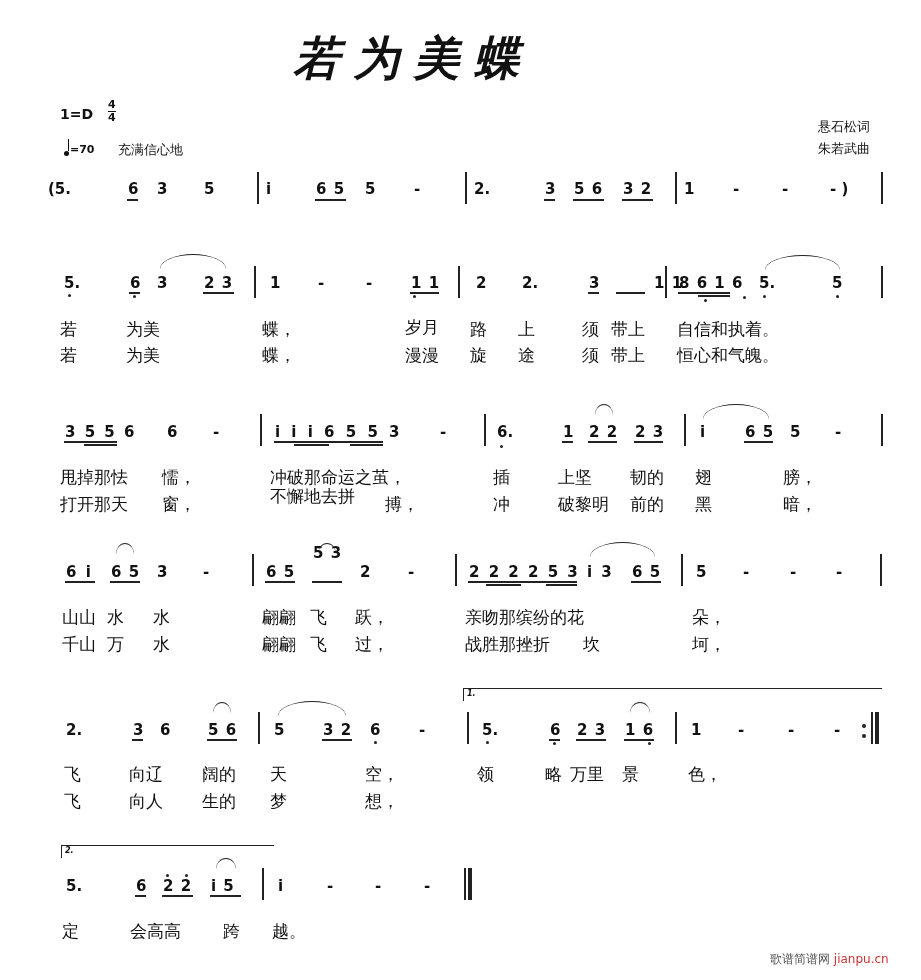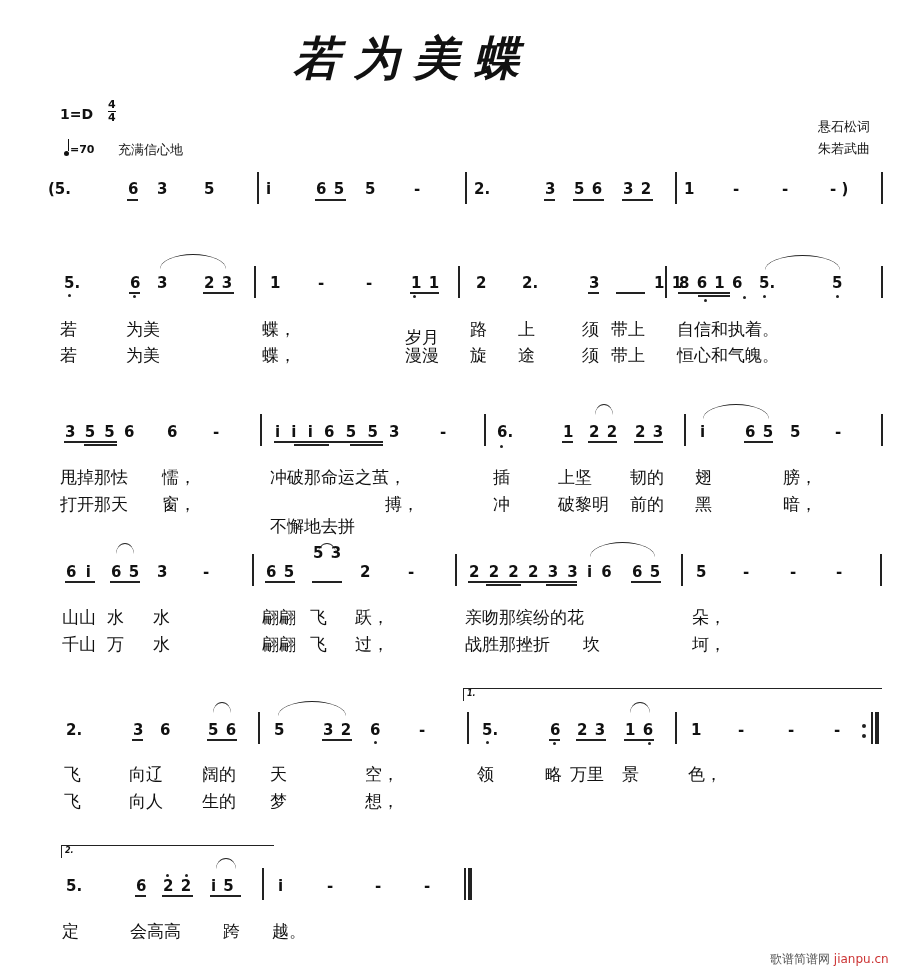--- a/index.html
+++ b/index.html
@@ -103,21 +103,21 @@
   <div class="dot" style="left:763px;top:295px"></div>
   <div class="slur" style="left:765px;top:255px;width:75px;height:14px"></div>
   <span class="n" style="left:832px;top:274px">5</span>
   <div class="dot" style="left:836px;top:295px"></div>
   <div class="bar" style="left:881px;top:266px;height:32px"></div>
 </div>
 <div>
   <span class="ly" style="left:60px;top:318px">若</span>
   <span class="ly" style="left:126px;top:318px">为美</span>
   <span class="ly" style="left:262px;top:318px">蝶，</span>
-  <span class="ly" style="left:405px;top:326px">岁月</span>
+  <span class="ly" style="left:405px;top:316px">岁月</span>
   <span class="ly" style="left:470px;top:318px">路</span>
   <span class="ly" style="left:518px;top:318px">上</span>
   <span class="ly" style="left:582px;top:318px">须</span>
   <span class="ly" style="left:611px;top:318px">带上</span>
   <span class="ly" style="left:677px;top:318px">自信和执着。</span>
   <span class="ly" style="left:60px;top:344px">若</span>
   <span class="ly" style="left:126px;top:344px">为美</span>
   <span class="ly" style="left:262px;top:344px">蝶，</span>
   <span class="ly" style="left:405px;top:344px">漫漫</span>
   <span class="ly" style="left:470px;top:344px">旋</span>
@@ -162,21 +162,21 @@
   <span class="ly" style="left:60px;top:466px">甩掉那怯</span>
   <span class="ly" style="left:162px;top:466px">懦，</span>
   <span class="ly" style="left:270px;top:466px">冲破那命运之茧，</span>
   <span class="ly" style="left:493px;top:466px">插</span>
   <span class="ly" style="left:558px;top:466px">上坚</span>
   <span class="ly" style="left:630px;top:466px">韧的</span>
   <span class="ly" style="left:695px;top:466px">翅</span>
   <span class="ly" style="left:783px;top:466px">膀，</span>
   <span class="ly" style="left:60px;top:493px">打开那天</span>
   <span class="ly" style="left:162px;top:493px">窗，</span>
-  <span class="ly" style="left:270px;top:515px">不懈地去拼</span>
+  <span class="ly" style="left:270px;top:485px">不懈地去拼</span>
   <span class="ly" style="left:385px;top:493px">搏，</span>
   <span class="ly" style="left:493px;top:493px">冲</span>
   <span class="ly" style="left:558px;top:493px">破黎明</span>
   <span class="ly" style="left:630px;top:493px">前的</span>
   <span class="ly" style="left:695px;top:493px">黑</span>
   <span class="ly" style="left:783px;top:493px">暗，</span>
 </div>
 
 <div>
   <span class="n" style="left:66px;top:563px;letter-spacing:2px">6 i</span>
@@ -188,21 +188,21 @@
   <span class="n" style="left:203px;top:563px">-</span>
   <div class="bar" style="left:252px;top:554px;height:32px"></div>
   <span class="n" style="left:266px;top:563px;letter-spacing:1px">6 5</span>
   <div class="ul" style="left:265px;top:581px;width:30px"></div>
   <span class="n" style="left:313px;top:544px;letter-spacing:1px">5 3</span>
   <div class="ul" style="left:312px;top:581px;width:30px"></div>
   <div class="slur" style="left:318px;top:543px;width:18px;height:10px"></div>
   <span class="n" style="left:360px;top:563px">2</span>
   <span class="n" style="left:408px;top:563px">-</span>
   <div class="bar" style="left:455px;top:554px;height:32px"></div>
-  <span class="n" style="left:469px;top:563px;letter-spacing:2px">2 2 2 2 3 3 i 6</span>
+  <span class="n" style="left:469px;top:563px;letter-spacing:2px">2 2 2 2 5 3 i 3</span>
   <div class="ul" style="left:468px;top:581px;width:109px"></div>
   <div class="ul" style="left:486px;top:584px;width:35px"></div>
   <div class="ul" style="left:546px;top:584px;width:31px"></div>
   <div class="slur" style="left:590px;top:542px;width:65px;height:14px"></div>
   <span class="n" style="left:632px;top:563px;letter-spacing:1px">6 5</span>
   <div class="ul" style="left:631px;top:581px;width:30px"></div>
   <div class="bar" style="left:681px;top:554px;height:32px"></div>
   <span class="n" style="left:696px;top:563px">5</span>
   <span class="n" style="left:743px;top:563px">-</span>
   <span class="n" style="left:790px;top:563px">-</span>

